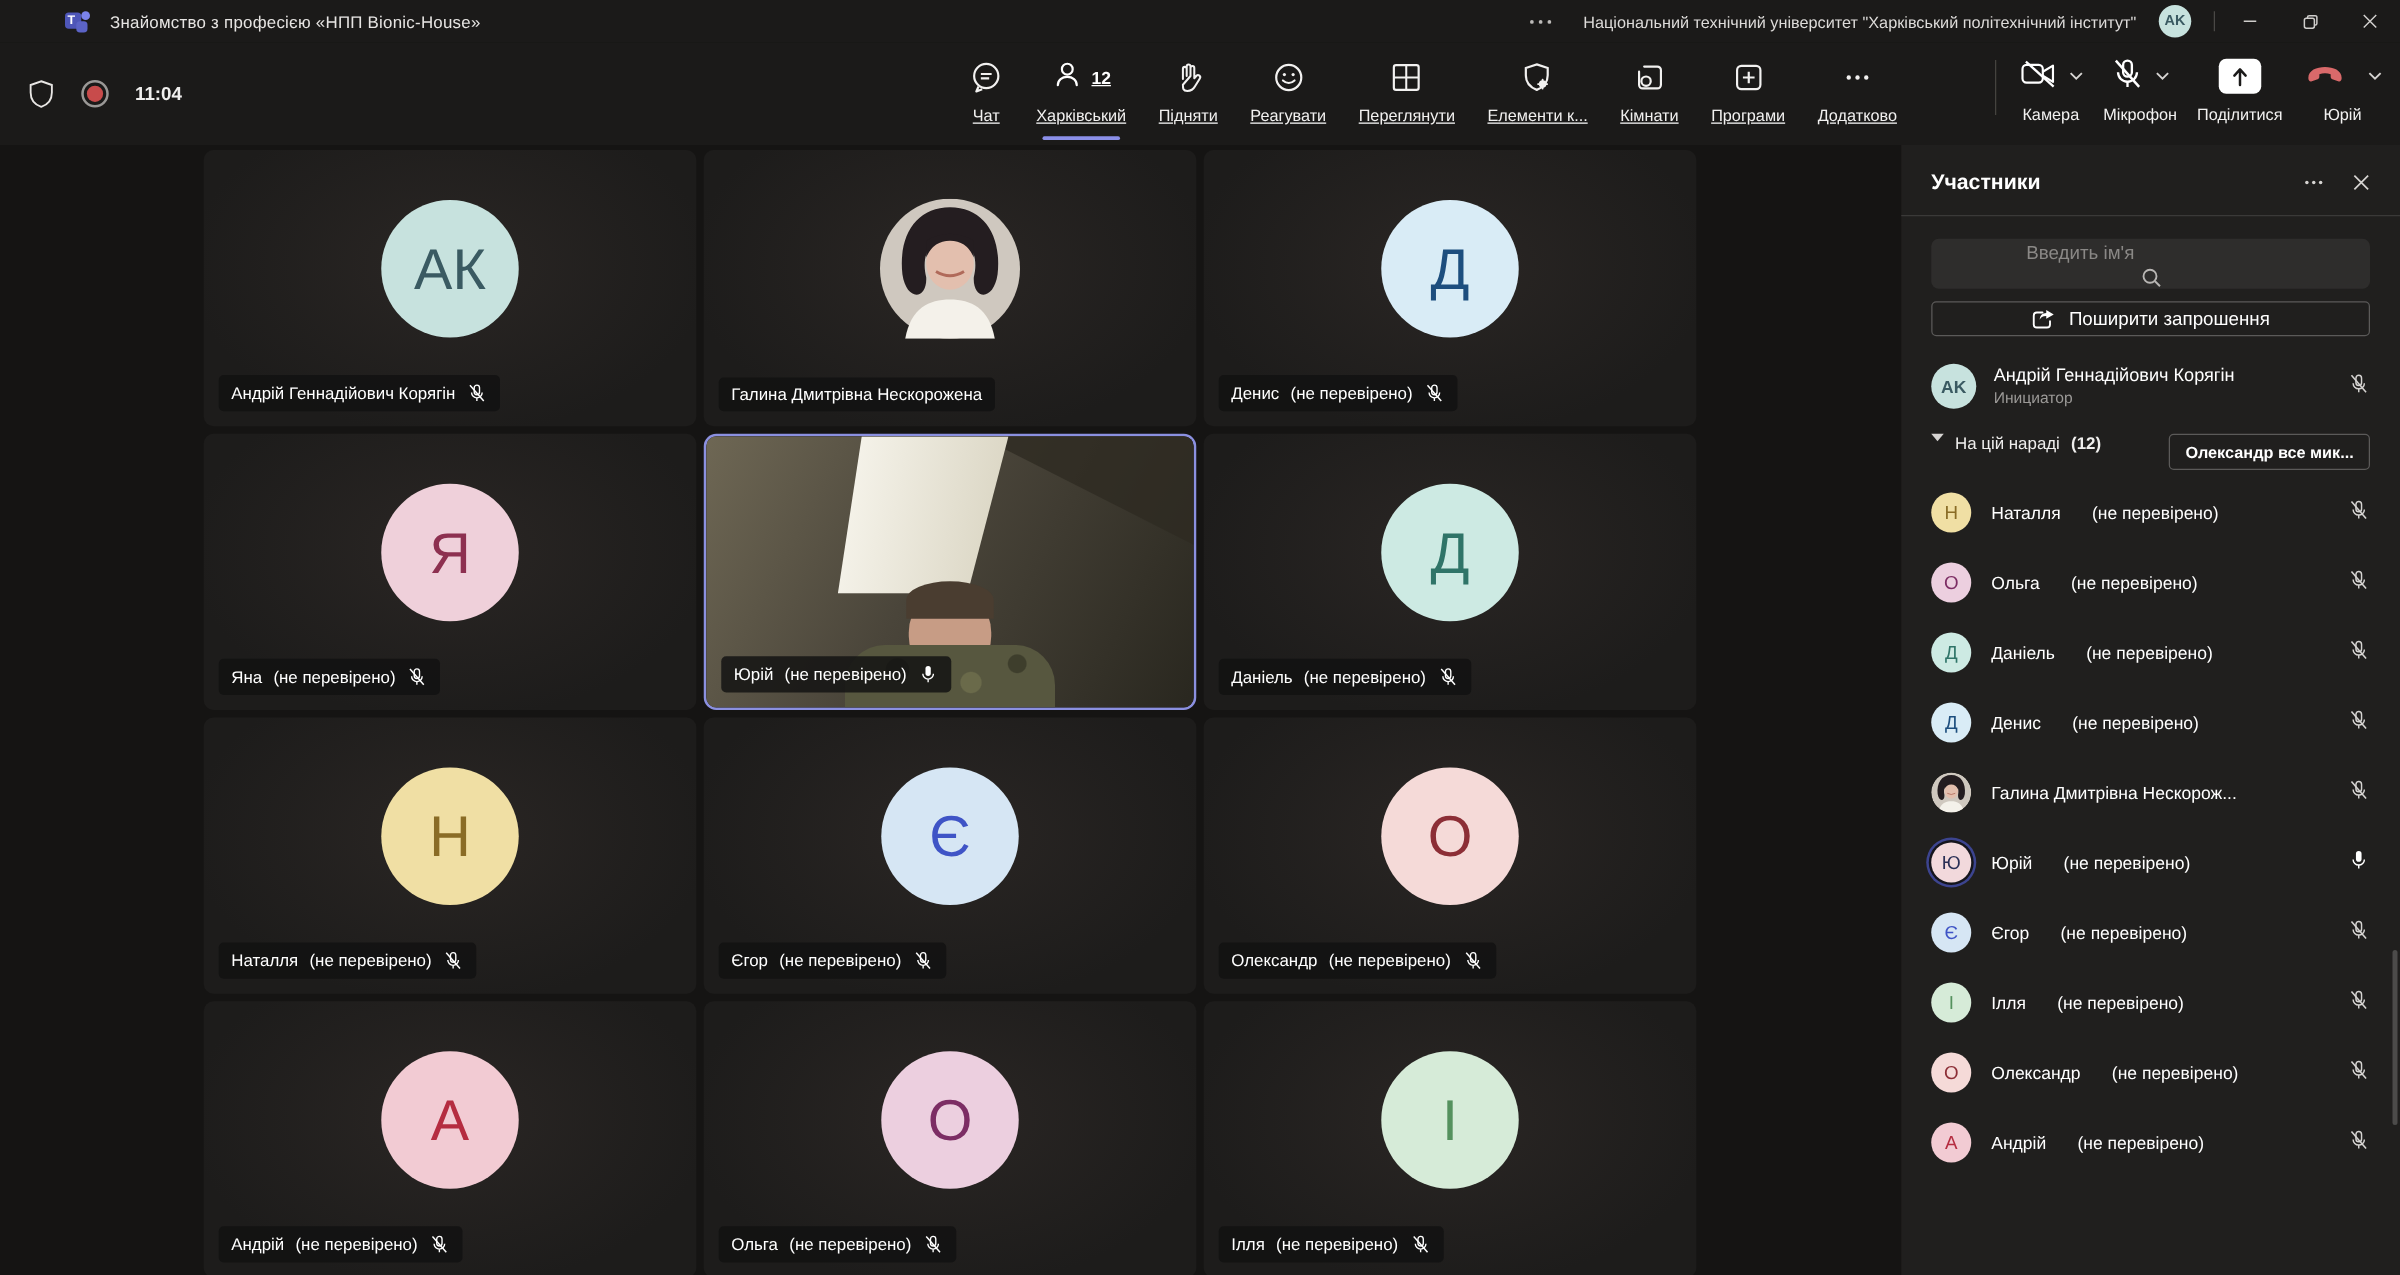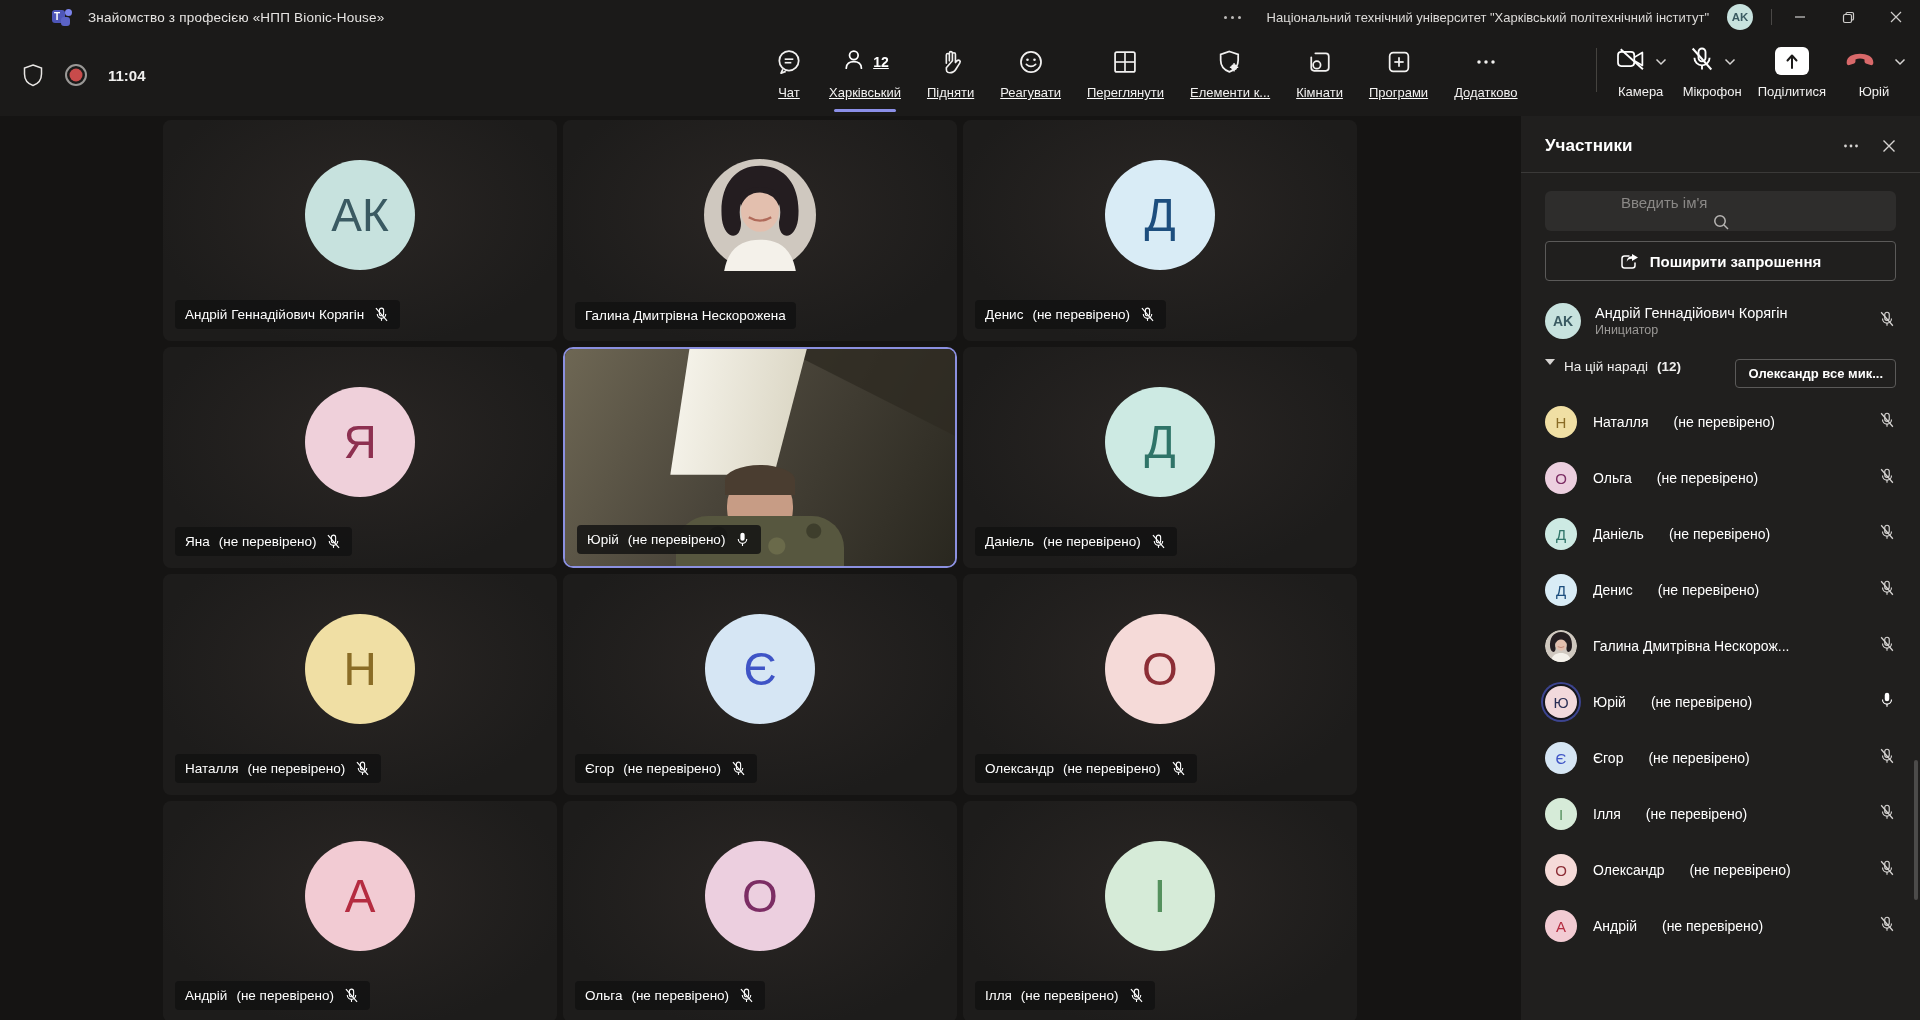--- a/index.html
+++ b/index.html
@@ -79,23 +79,23 @@
   .sidebar { position:absolute; top:116px; right:0; width:399px; bottom:0; background:#201f1e; }
   .sb-header { display:flex; align-items:center; padding:20px 24px 16px; }
   .sb-title { font-size:17px; font-weight:bold; color:#fff; }
   .sb-header-icons { margin-left:auto; display:flex; align-items:center; gap:22px; }
   .sb-hr { border-bottom:1px solid #3a3938; }
   .sb-search { margin:18px 24px 10px; height:40px; background:#2e2d2c; border-radius:6px;
     display:flex; align-items:center; padding:0 12px;flex-direction:column; }
   .sb-search input { flex:1; background:transparent; border:0; outline:0; color:#e8e6e4;
     font-size:15px; font-family:inherit; }
   .sb-search input::placeholder { color:#8a8886; }
-  .sb-invite { margin:8px 24px 6px; height:40px; border:1px solid #5b5a59; border-radius:4px;
+  .sb-invite { margin:8px 24px 6px; height:28px; border:1px solid #5b5a59; border-radius:4px;
     background:transparent; display:flex; align-items:center; justify-content:center; gap:10px;
-    color:#fff; font-size:15px; font-weight:bold; font-family:inherit; width:351px; cursor:default; }
+    color:#fff; font-size:15px; font-weight:normal; font-family:inherit; width:351px; cursor:default; }
   .sb-organizer { display:flex; align-items:center; gap:14px; padding:16px 24px 10px; }
   .sb-org-av { width:36px; height:36px; border-radius:50%; display:flex; align-items:center;
     justify-content:center; font-size:14px; font-weight:bold; flex:none; }
   .sb-org-name { font-size:14.5px; color:#fff; }
   .sb-org-role { font-size:12.5px; color:#9b9997; margin-top:2px; }
   .sb-mic { margin-left:auto; flex:none; }
   .sb-section { display:flex; align-items:flex-start; padding:10px 24px 6px; gap:9px; }
   .caret { width:0; height:0; border-left:5px solid transparent; border-right:5px solid transparent;
     border-top:6px solid #d6d4d2; }
   .sb-sec-label { font-size:13.5px; color:#f0efee; }

